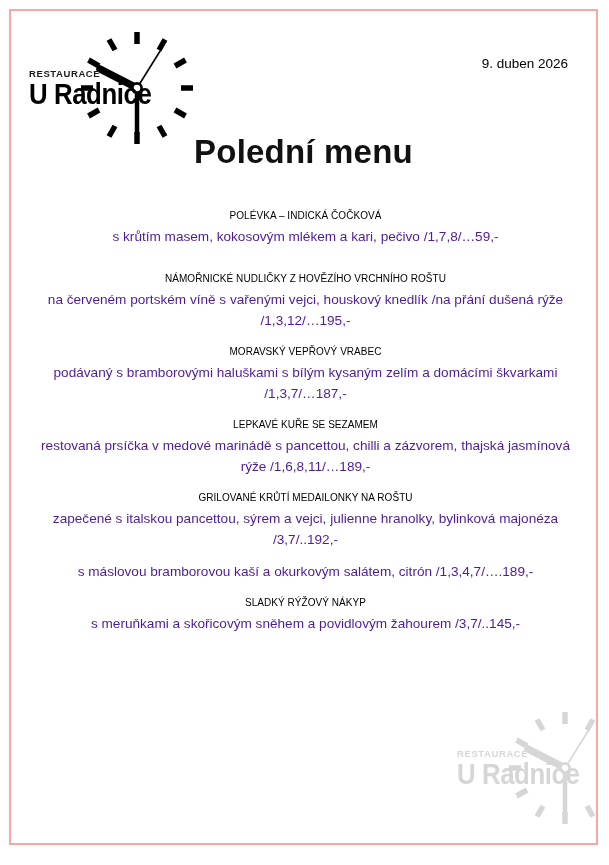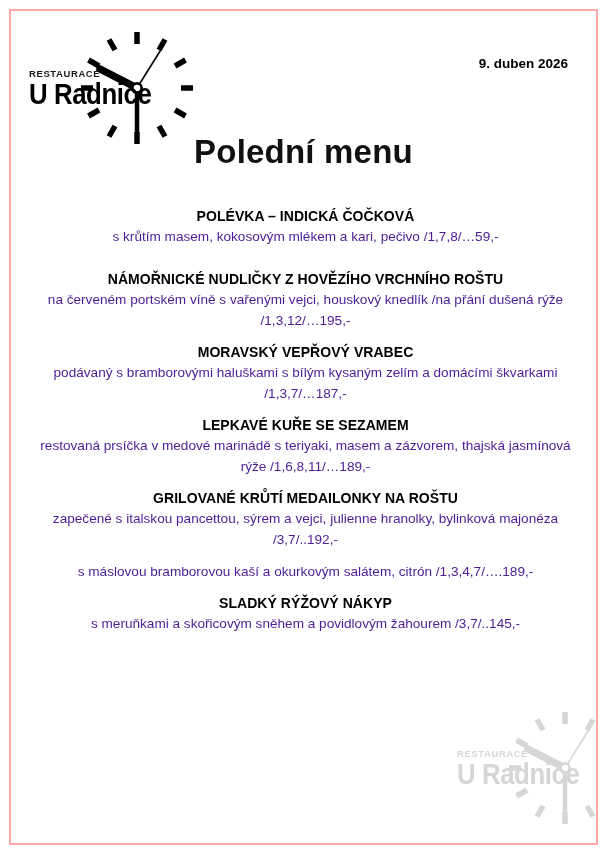--- a/index.html
+++ b/index.html
@@ -78,21 +78,21 @@
   }
   .watermark .restaurace { color: #d6d6d6; }
   .watermark .uradnice  { color: #d6d6d6; }
 
   
   .date {
     position: absolute;
     right: 28px;
     top: 45px;
     font-size: 13.5px;
-    font-weight: 700;
+    font-weight: 400;
     color: #000;
     white-space: nowrap;
   }
 
   
   .title {
     position: absolute;
     left: 0;
     top: 122px;
     width: 100%;
@@ -105,22 +105,22 @@
 
   
   .menu {
     position: absolute;
     left: 24px;
     top: 195px;
     width: 541px;
   }
   .menu-item { text-align: center; }
   .menu-item .name {
-    font-size: 14px;
-    font-weight: 700;
+    font-size: 10px;
+    font-weight: 400;
     letter-spacing: 0.05px;
     line-height: 20px;
     color: #000;
   }
   .menu-item .desc {
     font-size: 13.6px;
     font-weight: 400;
     line-height: 21px;
     color: #4c1d95;
   }
@@ -171,21 +171,21 @@
       <div class="menu-item normal-gap">
         <div class="name">NÁMOŘNICKÉ NUDLIČKY Z HOVĚZÍHO VRCHNÍHO ROŠTU</div>
         <div class="desc">na červeném portském víně s vařenými vejci, houskový knedlík /na přání dušená rýže /1,3,12/…195,-</div>
       </div>
       <div class="menu-item normal-gap">
         <div class="name">MORAVSKÝ VEPŘOVÝ VRABEC</div>
         <div class="desc">podávaný s bramborovými haluškami s bílým kysaným zelím a domácími škvarkami /1,3,7/…187,-</div>
       </div>
       <div class="menu-item normal-gap">
         <div class="name">LEPKAVÉ KUŘE SE SEZAMEM</div>
-        <div class="desc">restovaná prsíčka v medové marinádě s teriyaki, masem a zázvorem, thajská jasmínová rýže /1,6,8,11/…189,-</div>
+        <div class="desc">restovaná prsíčka v medové marinádě s pancettou, chilli a zázvorem, thajská jasmínová rýže /1,6,8,11/…189,-</div>
       </div>
       <div class="menu-item normal-gap">
         <div class="name">GRILOVANÉ KRŮTÍ MEDAILONKY NA ROŠTU</div>
         <div class="desc">zapečené s italskou pancettou, sýrem a vejci, julienne hranolky, bylinková majonéza /3,7/..192,-</div>
       </div>
       <div class="menu-item normal-gap">
         <div class="desc">s máslovou bramborovou kaší a okurkovým salátem, citrón /1,3,4,7/….189,-</div>
       </div>
       <div class="menu-item normal-gap">
         <div class="name">SLADKÝ RÝŽOVÝ NÁKYP</div>

